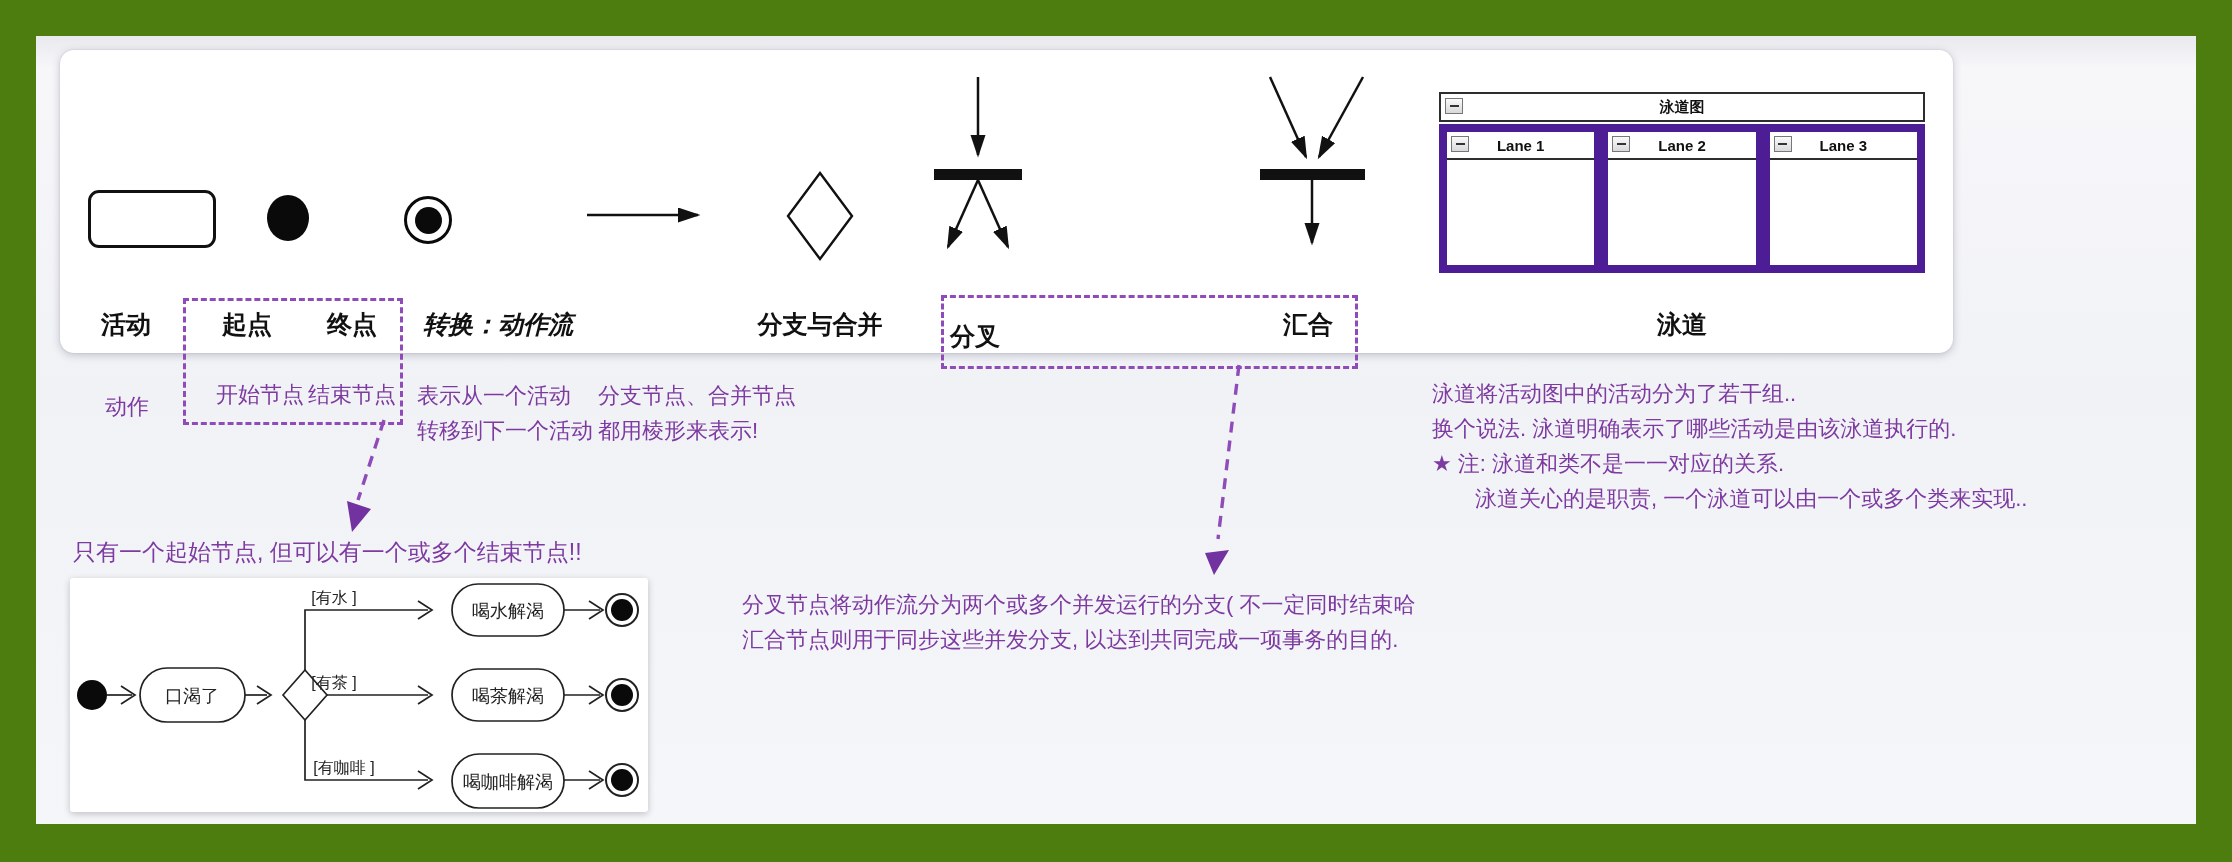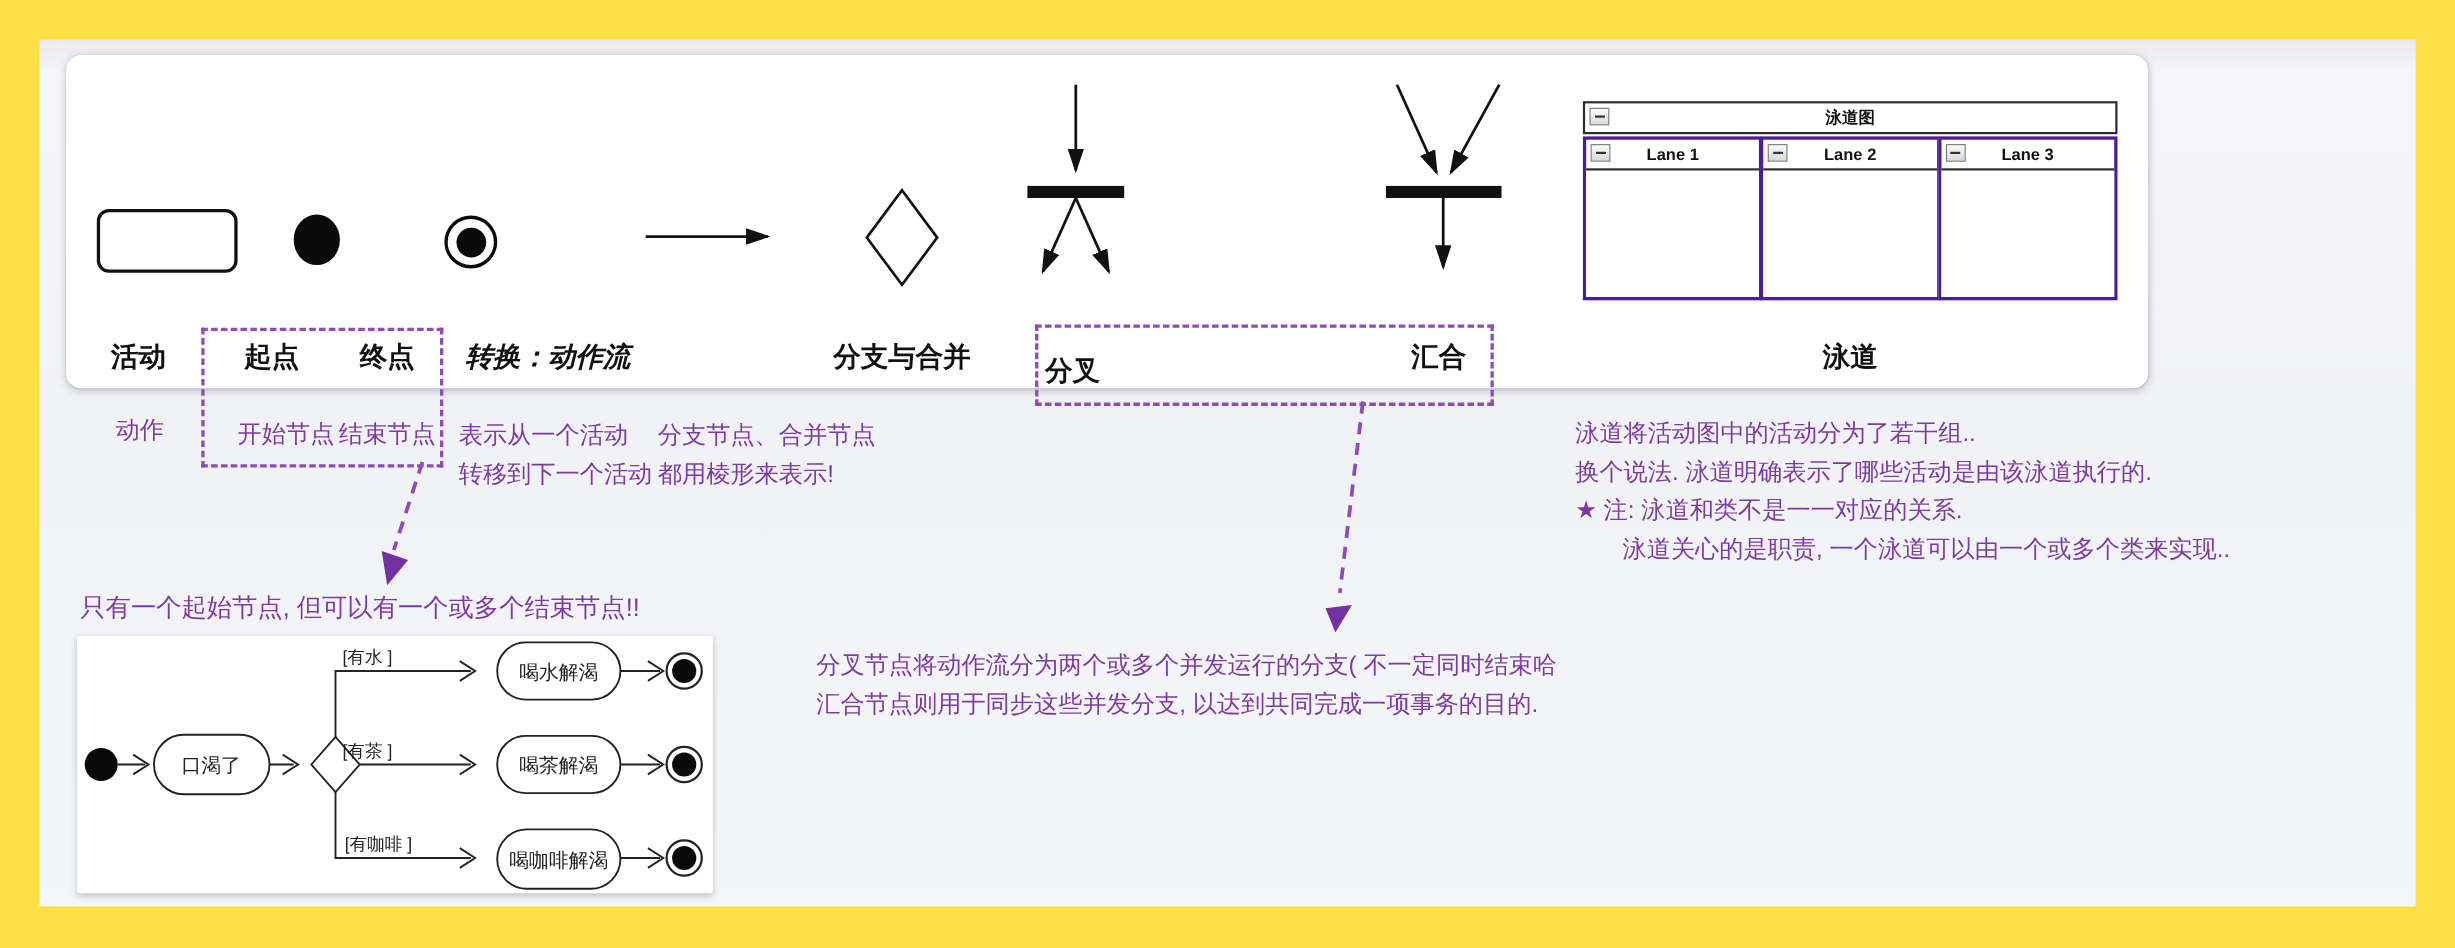--- a/index.html
+++ b/index.html
@@ -1,33 +1,33 @@
 <!DOCTYPE html>
 <html><head>
 <meta charset="utf-8">
 <style>
   html,body{margin:0;padding:0;}
   body{width:2232px;height:862px;background:#000;font-family:"Liberation Sans","DejaVu Sans",sans-serif;position:relative;overflow:hidden;}
-  #stage{position:absolute;left:0;top:0;width:2232px;height:862px;background:#fde047;}
+  #stage{position:absolute;left:0;top:0;width:2232px;height:862px;background:#4d7c0f;}
   .content{position:absolute;left:36px;top:36px;width:2160px;height:788px;
     background:linear-gradient(180deg,#e9e9ee 0%,#f7f7fa 4%,#f1f2f6 45%,#f5f6fa 100%);}
   
   .main-card{position:absolute;left:24px;top:14px;width:1893px;height:303px;background:#fff;
     border-radius:14px;box-shadow:0 2px 8px rgba(60,60,90,.28),0 0 2px rgba(0,0,0,.12);}
   .sym{position:absolute;}
   .sym-activity{left:28px;top:140px;width:122px;height:52px;border:3px solid #111;border-radius:11px;background:#fff;}
   .sym-start{left:207px;top:145px;width:42px;height:46px;border-radius:50%;background:#0a0a0a;}
   .sym-end{left:344px;top:146px;width:42px;height:42px;border:3px solid #0a0a0a;border-radius:50%;display:flex;align-items:center;justify-content:center;background:#fff;}
   .sym-end .inner{width:27px;height:27px;border-radius:50%;background:#0a0a0a;}
   .legend-label{position:absolute;top:258px;transform:translateX(-50%);font-size:25px;font-weight:bold;color:#111;white-space:nowrap;}
   
   .swimlane{position:absolute;left:1379px;top:42px;width:486px;height:179px;font-weight:bold;color:#111;}
   .sw-title{position:relative;height:26px;border:2px solid #2d2d2d;background:#fff;display:flex;align-items:center;justify-content:center;font-size:15px;}
   .sw-lanes{display:flex;height:149px;margin-top:2px;}
-  .sw-lane{flex:1;border:3px solid #4c1d95;background:#fff;margin-left:-2px;display:flex;flex-direction:column;}
+  .sw-lane{flex:1;border:8px solid #4c1d95;background:#fff;margin-left:-2px;display:flex;flex-direction:column;}
   .sw-lane:first-child{margin-left:0;}
   .sw-lane-head{position:relative;height:26px;border-bottom:2px solid #2d2d2d;display:flex;align-items:center;justify-content:center;font-size:15px;}
   .sw-lane-body{flex:1;background:#fff;}
   .collapse-icon{position:absolute;left:4px;top:4px;width:16px;height:14px;border:1px solid #777;background:linear-gradient(180deg,#fafafa,#d9d9dc);display:flex;align-items:center;justify-content:center;}
   .collapse-icon i{display:block;width:9px;height:2px;background:#333;}
   
   .dashed-box{position:absolute;border:3px dashed #8f4cb8;background:transparent;z-index:5;}
   .box1{left:147px;top:262px;width:214px;height:121px;}
   .box2{left:905px;top:259px;width:411px;height:68px;}
   
@@ -137,21 +137,21 @@
       <span class="legend-label" style="left:438px;font-style:italic;">转换：动作流</span>
       <span class="legend-label" style="left:760px;">分支与合并</span>
       <span class="legend-label" style="left:915px;margin-top:12px;">分叉</span>
       <span class="legend-label" style="left:1248px;">汇合</span>
       <span class="legend-label" style="left:1622px;">泳道</span>
     </div>
 
     <div class="dashed-box box1"></div>
     <div class="dashed-box box2"></div>
 
-    <span class="note centered" style="left:91px;top:337px;">动作</span>
+    <span class="note centered" style="left:91px;top:353px;">动作</span>
     <span class="note centered" style="left:224px;top:341px;">开始节点</span>
     <span class="note centered" style="left:316px;top:341px;">结束节点</span>
 
     <div class="note" style="left:381px;top:342px;">
       <div>表示从一个活动</div>
       <div>转移到下一个活动</div>
     </div>
 
     <div class="note" style="left:562px;top:342px;">
       <div>分支节点、合并节点</div>

